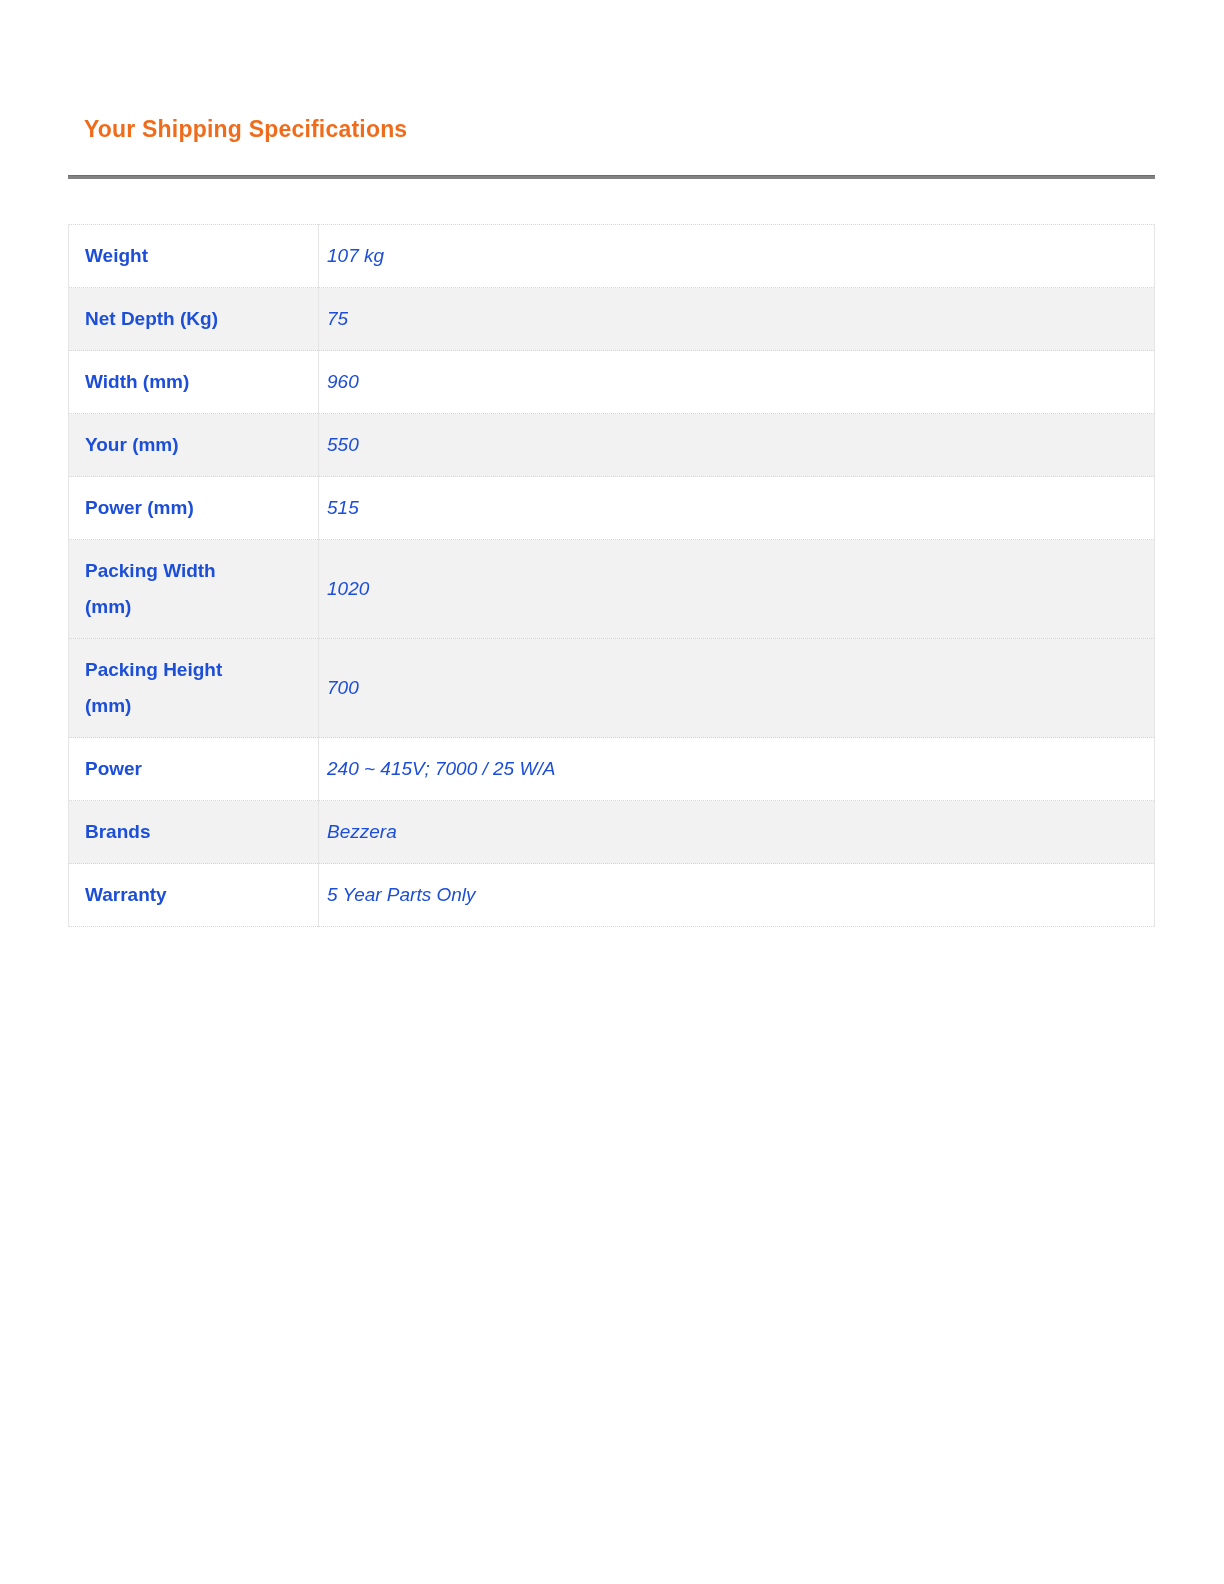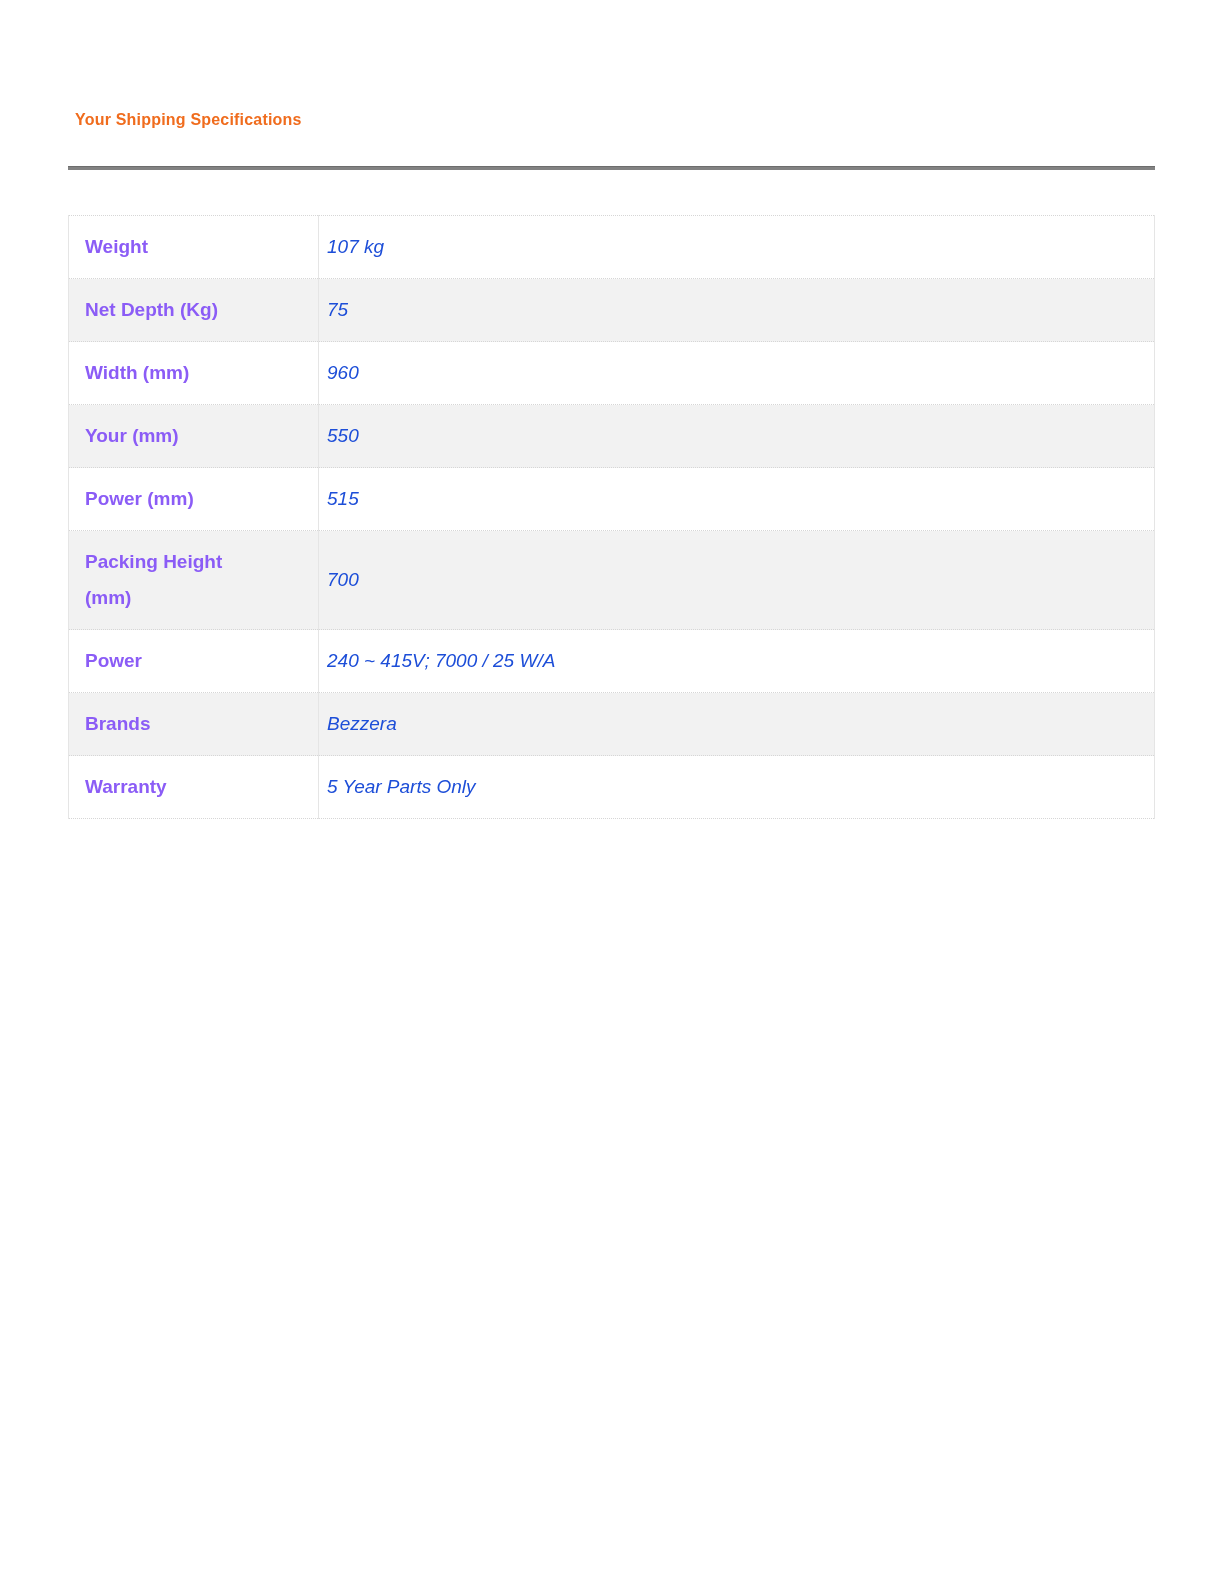--- a/index.html
+++ b/index.html
@@ -14,22 +14,22 @@
     height: 1584px;
     position: relative;
   }
   .content {
     position: absolute;
     left: 68px;
     top: 99px;
     width: 1087px;
   }
   .page-title {
-    margin: 7px;
-    font-size: 16px;
+    margin: 16px;
+    font-size: 23px;
     line-height: 28px;
     font-weight: bold;
     color: #f06c1d;
     letter-spacing: 0.2px;
   }
   .divider {
     width: 1087px;
     height: 4px;
     background: #828282;
     border-top: 1px solid #6d6d6d;
@@ -46,21 +46,21 @@
     vertical-align: middle;
     line-height: 36px;
     border-top: 1px dotted #d6d6d6;
     border-bottom: 1px dotted #d6d6d6;
     background: #ffffff;
   }
   td.label-cell {
     width: 250px;
     padding: 13px 55px 13px 16px;
     font-weight: bold;
-    color: #8b5cf6;
+    color: #1d4ed8;
     border-left: 1px solid #e5e5e5;
     border-right: 1px solid #e5e5e5;
   }
   td.value-cell {
     padding: 13px 16px 13px 8px;
     font-style: italic;
     color: #1d4ed8;
     border-right: 1px solid #e5e5e5;
   }
   tr.stripe td {
@@ -95,20 +95,24 @@
         </tr>
         <tr class="stripe">
           <td class="label-cell">Your (mm)</td>
           <td class="value-cell">550</td>
         </tr>
         <tr>
           <td class="label-cell">Power (mm)</td>
           <td class="value-cell">515</td>
         </tr>
         <tr class="stripe">
+          <td class="label-cell">Packing Width (mm)</td>
+          <td class="value-cell">1020</td>
+        </tr>
+        <tr class="stripe">
           <td class="label-cell">Packing Height (mm)</td>
           <td class="value-cell">700</td>
         </tr>
         <tr>
           <td class="label-cell">Power</td>
           <td class="value-cell">240 ~ 415V; 7000 / 25 W/A</td>
         </tr>
         <tr class="stripe">
           <td class="label-cell">Brands</td>
           <td class="value-cell">Bezzera</td>

